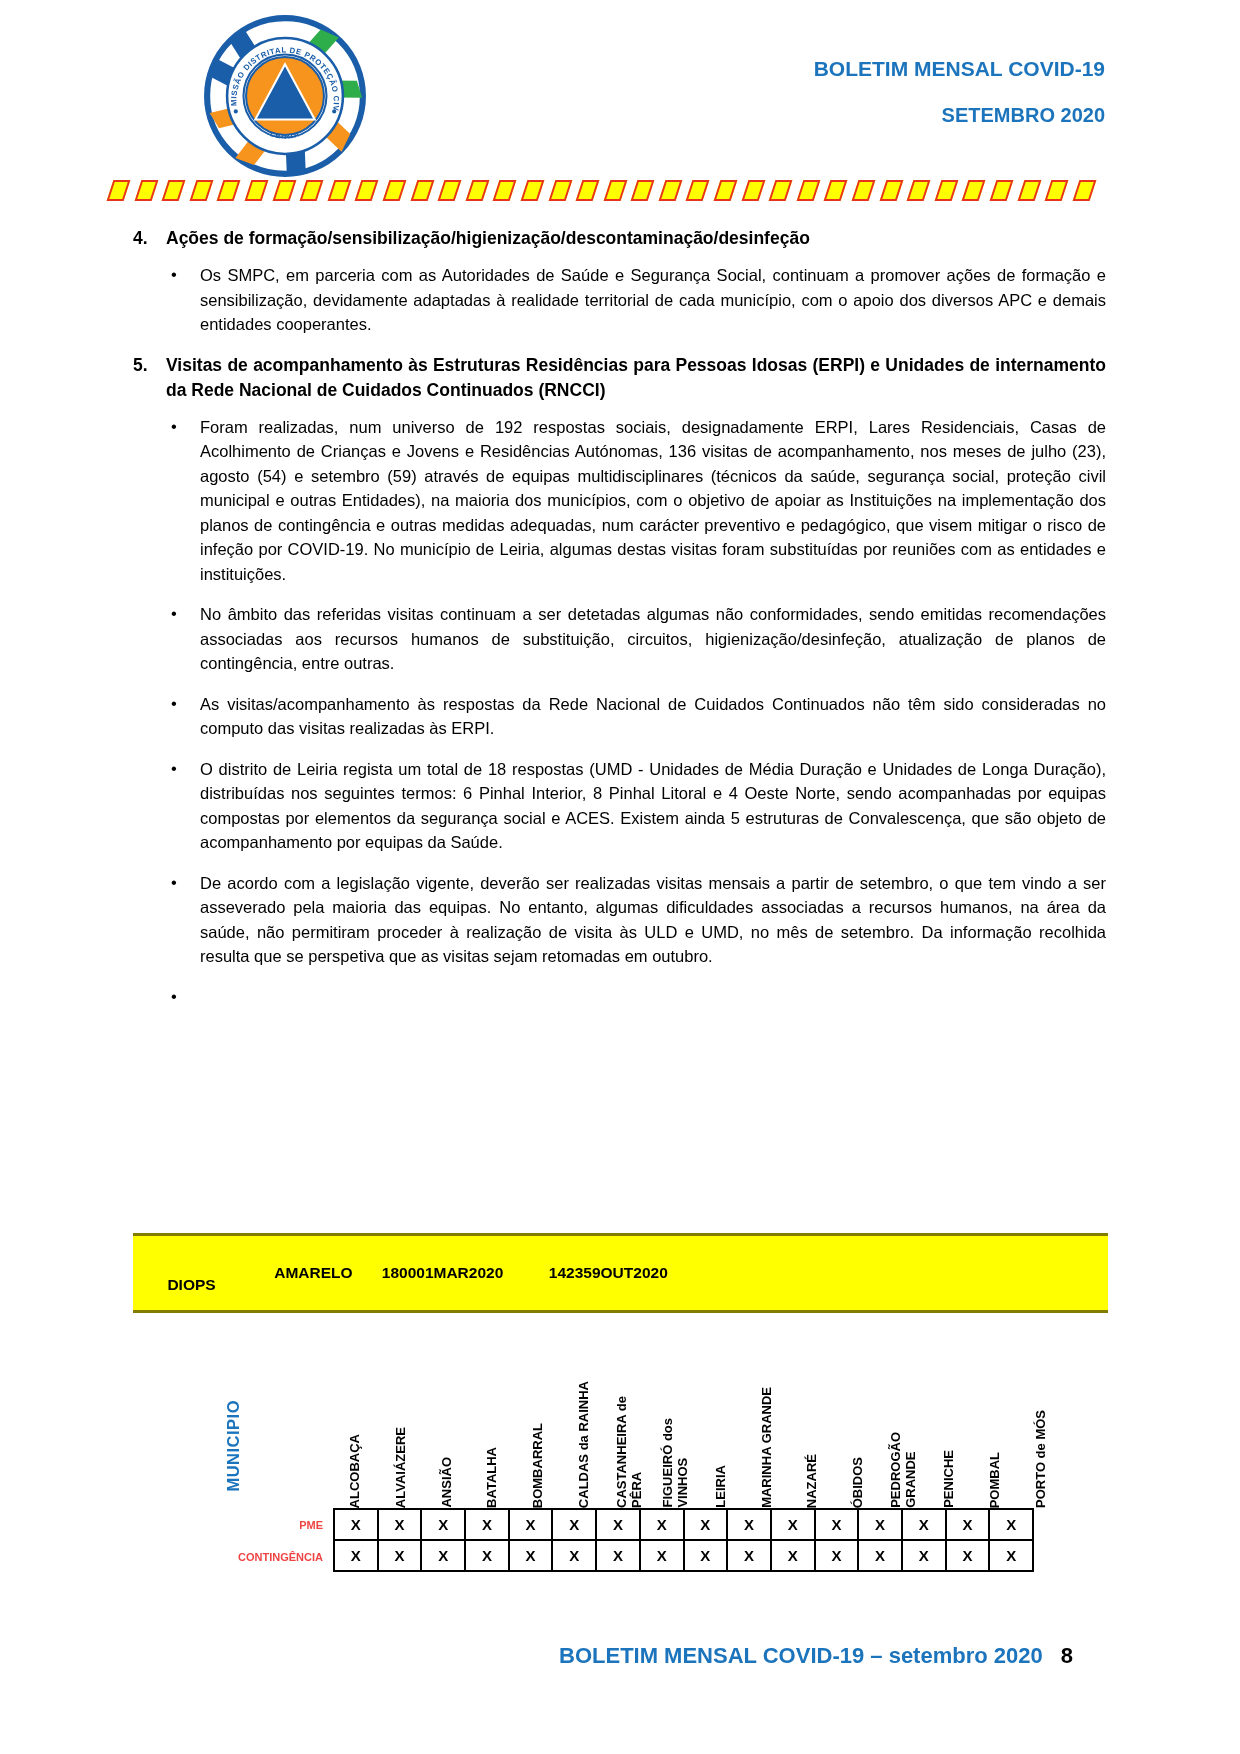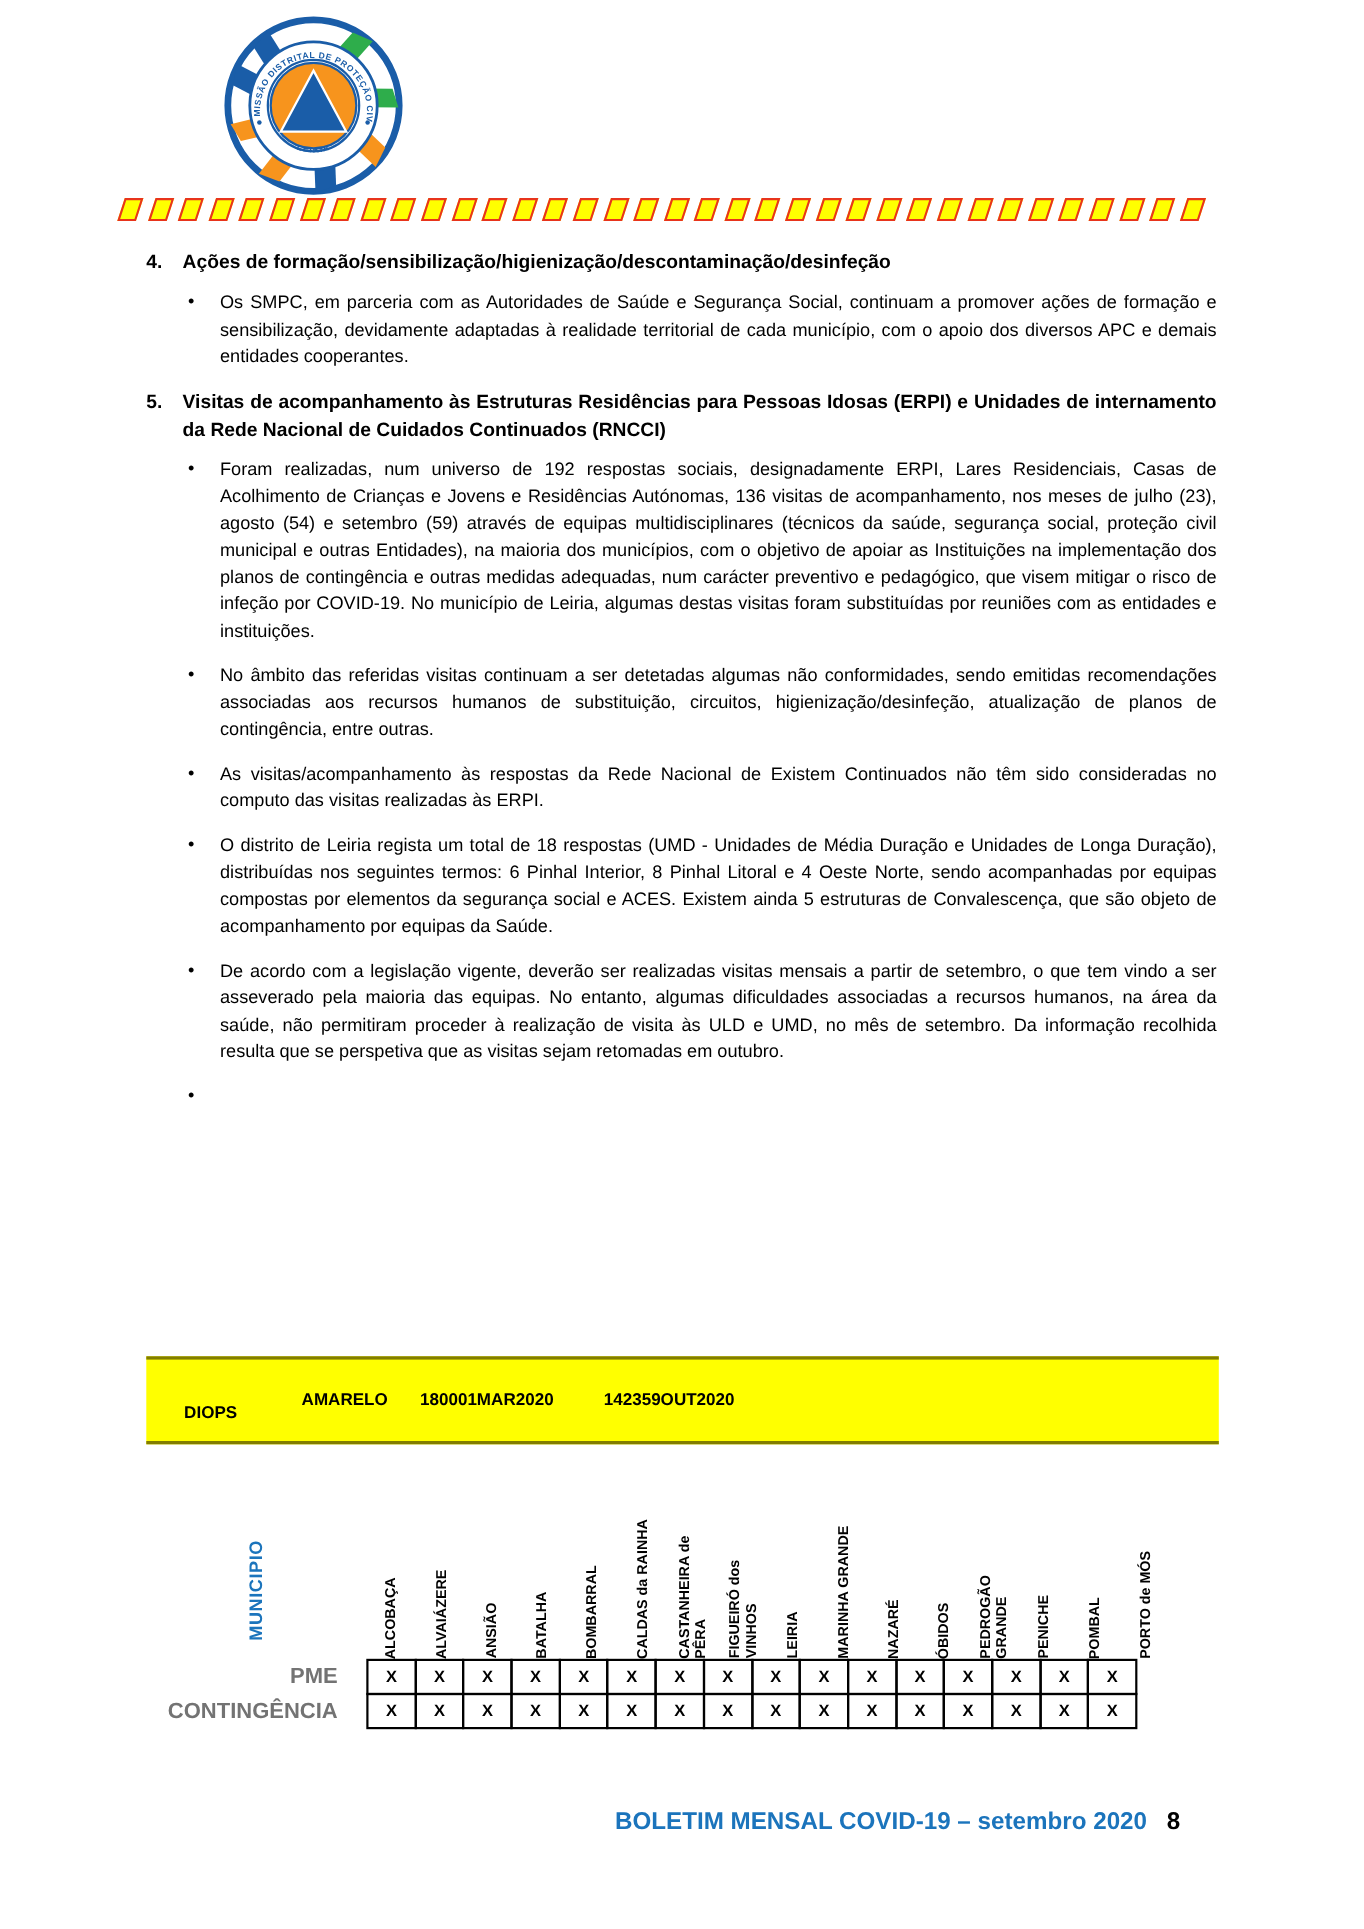--- a/index.html
+++ b/index.html
@@ -43,22 +43,22 @@
   .muni-headers{display:flex;align-items:flex-end;height:178px;}
   .muni-corner{flex:0 0 200px;height:100%;display:flex;justify-content:center;
                align-items:flex-end;padding-bottom:16px;box-sizing:border-box;}
   .muni-corner span{writing-mode:vertical-rl;transform:rotate(180deg);
                     color:#1B74BC;font-weight:bold;font-size:16.5px;letter-spacing:.5px;}
   .muni-col{flex:0 0 45.7px;width:45.7px;display:flex;justify-content:center;align-items:flex-end;}
   .muni-col span{writing-mode:vertical-rl;transform:rotate(180deg);white-space:pre-line;
                  font-weight:bold;font-size:13px;line-height:1.15;padding-bottom:6px;}
   .muni-row{display:flex;}
   .muni-rowlabel{flex:0 0 200px;display:flex;align-items:center;justify-content:flex-end;
-                 padding-right:26px;box-sizing:border-box;
-                 color:#737373;font-weight:bold;font-size:20px;}
+                 padding-right:10px;box-sizing:border-box;
+                 color:#ef4444;font-weight:bold;font-size:11px;}
   .muni-cell{flex:0 0 45.7px;width:45.7px;height:33px;border:2px solid #000;
              box-sizing:border-box;display:flex;align-items:center;justify-content:center;
              font-weight:bold;font-size:15px;}
   .muni-cell + .muni-cell{margin-left:-2px;}
   .muni-row + .muni-row .muni-cell{margin-top:-2px;}
 
   
   .page-footer{position:absolute;top:1643px;left:133px;width:940px;
                display:flex;justify-content:flex-end;align-items:baseline;
                font-weight:bold;font-size:22px;}
@@ -107,20 +107,24 @@
     <path id="arcBottom" d="M 44 102 A 43 43 0 0 0 116 102" fill="none"></path>
     <text font-size="7.6" font-weight="bold" fill="#1A5DA8" letter-spacing="1">
       <textPath href="#arcBottom" startOffset="50%" text-anchor="middle">LEIRIA</textPath>
     </text>
     <circle cx="32" cy="95" r="2" fill="#1A5DA8"></circle>
     <circle cx="128" cy="95" r="2" fill="#1A5DA8"></circle>
     <circle cx="80" cy="80" r="38" fill="#F7941D" stroke="#1A5DA8" stroke-width="2"></circle>
     <path d="M80 49 L109 103 L51 103 Z" fill="#1A5DA8" stroke="#ffffff" stroke-width="2"></path>
   </svg>
 
+  <div class="header-titles">
+    <div class="t1">BOLETIM MENSAL COVID-19</div>
+    <div class="t2">SETEMBRO 2020</div>
+  </div>
 
   <div class="band" id="band">
       <span class="band-shape"></span>
       <span class="band-shape"></span>
       <span class="band-shape"></span>
       <span class="band-shape"></span>
       <span class="band-shape"></span>
       <span class="band-shape"></span>
       <span class="band-shape"></span>
       <span class="band-shape"></span>
@@ -165,21 +169,21 @@
         </ul>
       </section>
       <section class="section">
         <div class="sec-head">
           <span class="sec-num">5.</span>
           <span class="sec-title">Visitas de acompanhamento às Estruturas Residências para Pessoas Idosas (ERPI) e Unidades de internamento da Rede Nacional de Cuidados Continuados (RNCCI)</span>
         </div>
         <ul class="bullets">
           <li class="bullet-item"><span class="bullet-marker">•</span><span class="bullet-text">Foram realizadas, num universo de 192 respostas sociais, designadamente ERPI, Lares Residenciais, Casas de Acolhimento de Crianças e Jovens e Residências Autónomas,  136 visitas de acompanhamento, nos meses de julho (23), agosto (54) e setembro (59) através de equipas multidisciplinares (técnicos da saúde, segurança social, proteção civil municipal e outras Entidades), na maioria dos municípios, com o objetivo de apoiar as Instituições na implementação dos planos de contingência e outras medidas adequadas, num carácter preventivo e pedagógico, que visem mitigar o risco de infeção por COVID-19.  No município de Leiria, algumas destas visitas foram substituídas por reuniões com as entidades e instituições.</span></li>
           <li class="bullet-item"><span class="bullet-marker">•</span><span class="bullet-text">No âmbito das referidas visitas continuam a ser detetadas algumas não conformidades, sendo emitidas recomendações associadas aos recursos humanos de substituição, circuitos, higienização/desinfeção, atualização de planos de contingência, entre outras.</span></li>
-          <li class="bullet-item"><span class="bullet-marker">•</span><span class="bullet-text">As visitas/acompanhamento às respostas da Rede Nacional de Existem Continuados não têm sido consideradas no computo das visitas realizadas às ERPI.</span></li>
+          <li class="bullet-item"><span class="bullet-marker">•</span><span class="bullet-text">As visitas/acompanhamento às respostas da Rede Nacional de Cuidados Continuados não têm sido consideradas no computo das visitas realizadas às ERPI.</span></li>
           <li class="bullet-item"><span class="bullet-marker">•</span><span class="bullet-text">O distrito de Leiria regista um total de 18 respostas (UMD - Unidades de Média Duração e Unidades de Longa Duração), distribuídas nos seguintes termos: 6 Pinhal Interior, 8 Pinhal Litoral e 4 Oeste Norte, sendo acompanhadas por equipas compostas por elementos da segurança social e ACES. Existem ainda 5 estruturas de Convalescença, que são objeto de acompanhamento por equipas da Saúde.</span></li>
           <li class="bullet-item"><span class="bullet-marker">•</span><span class="bullet-text">De acordo com a legislação vigente, deverão ser realizadas visitas mensais a partir de setembro, o que tem vindo a ser asseverado pela maioria das equipas.  No entanto, algumas dificuldades associadas a recursos humanos, na área da saúde, não permitiram proceder à realização de visita às ULD e UMD, no mês de setembro. Da informação recolhida resulta que se perspetiva que as visitas sejam retomadas em outubro.</span></li>
           <li class="bullet-item"><span class="bullet-marker">•</span></li>
         </ul>
       </section>
     </main>
 
   <div class="diops-bar">
     <div class="diops-cell dc1">DIOPS</div>
     <div class="diops-cell dc3">AMARELO</div>

